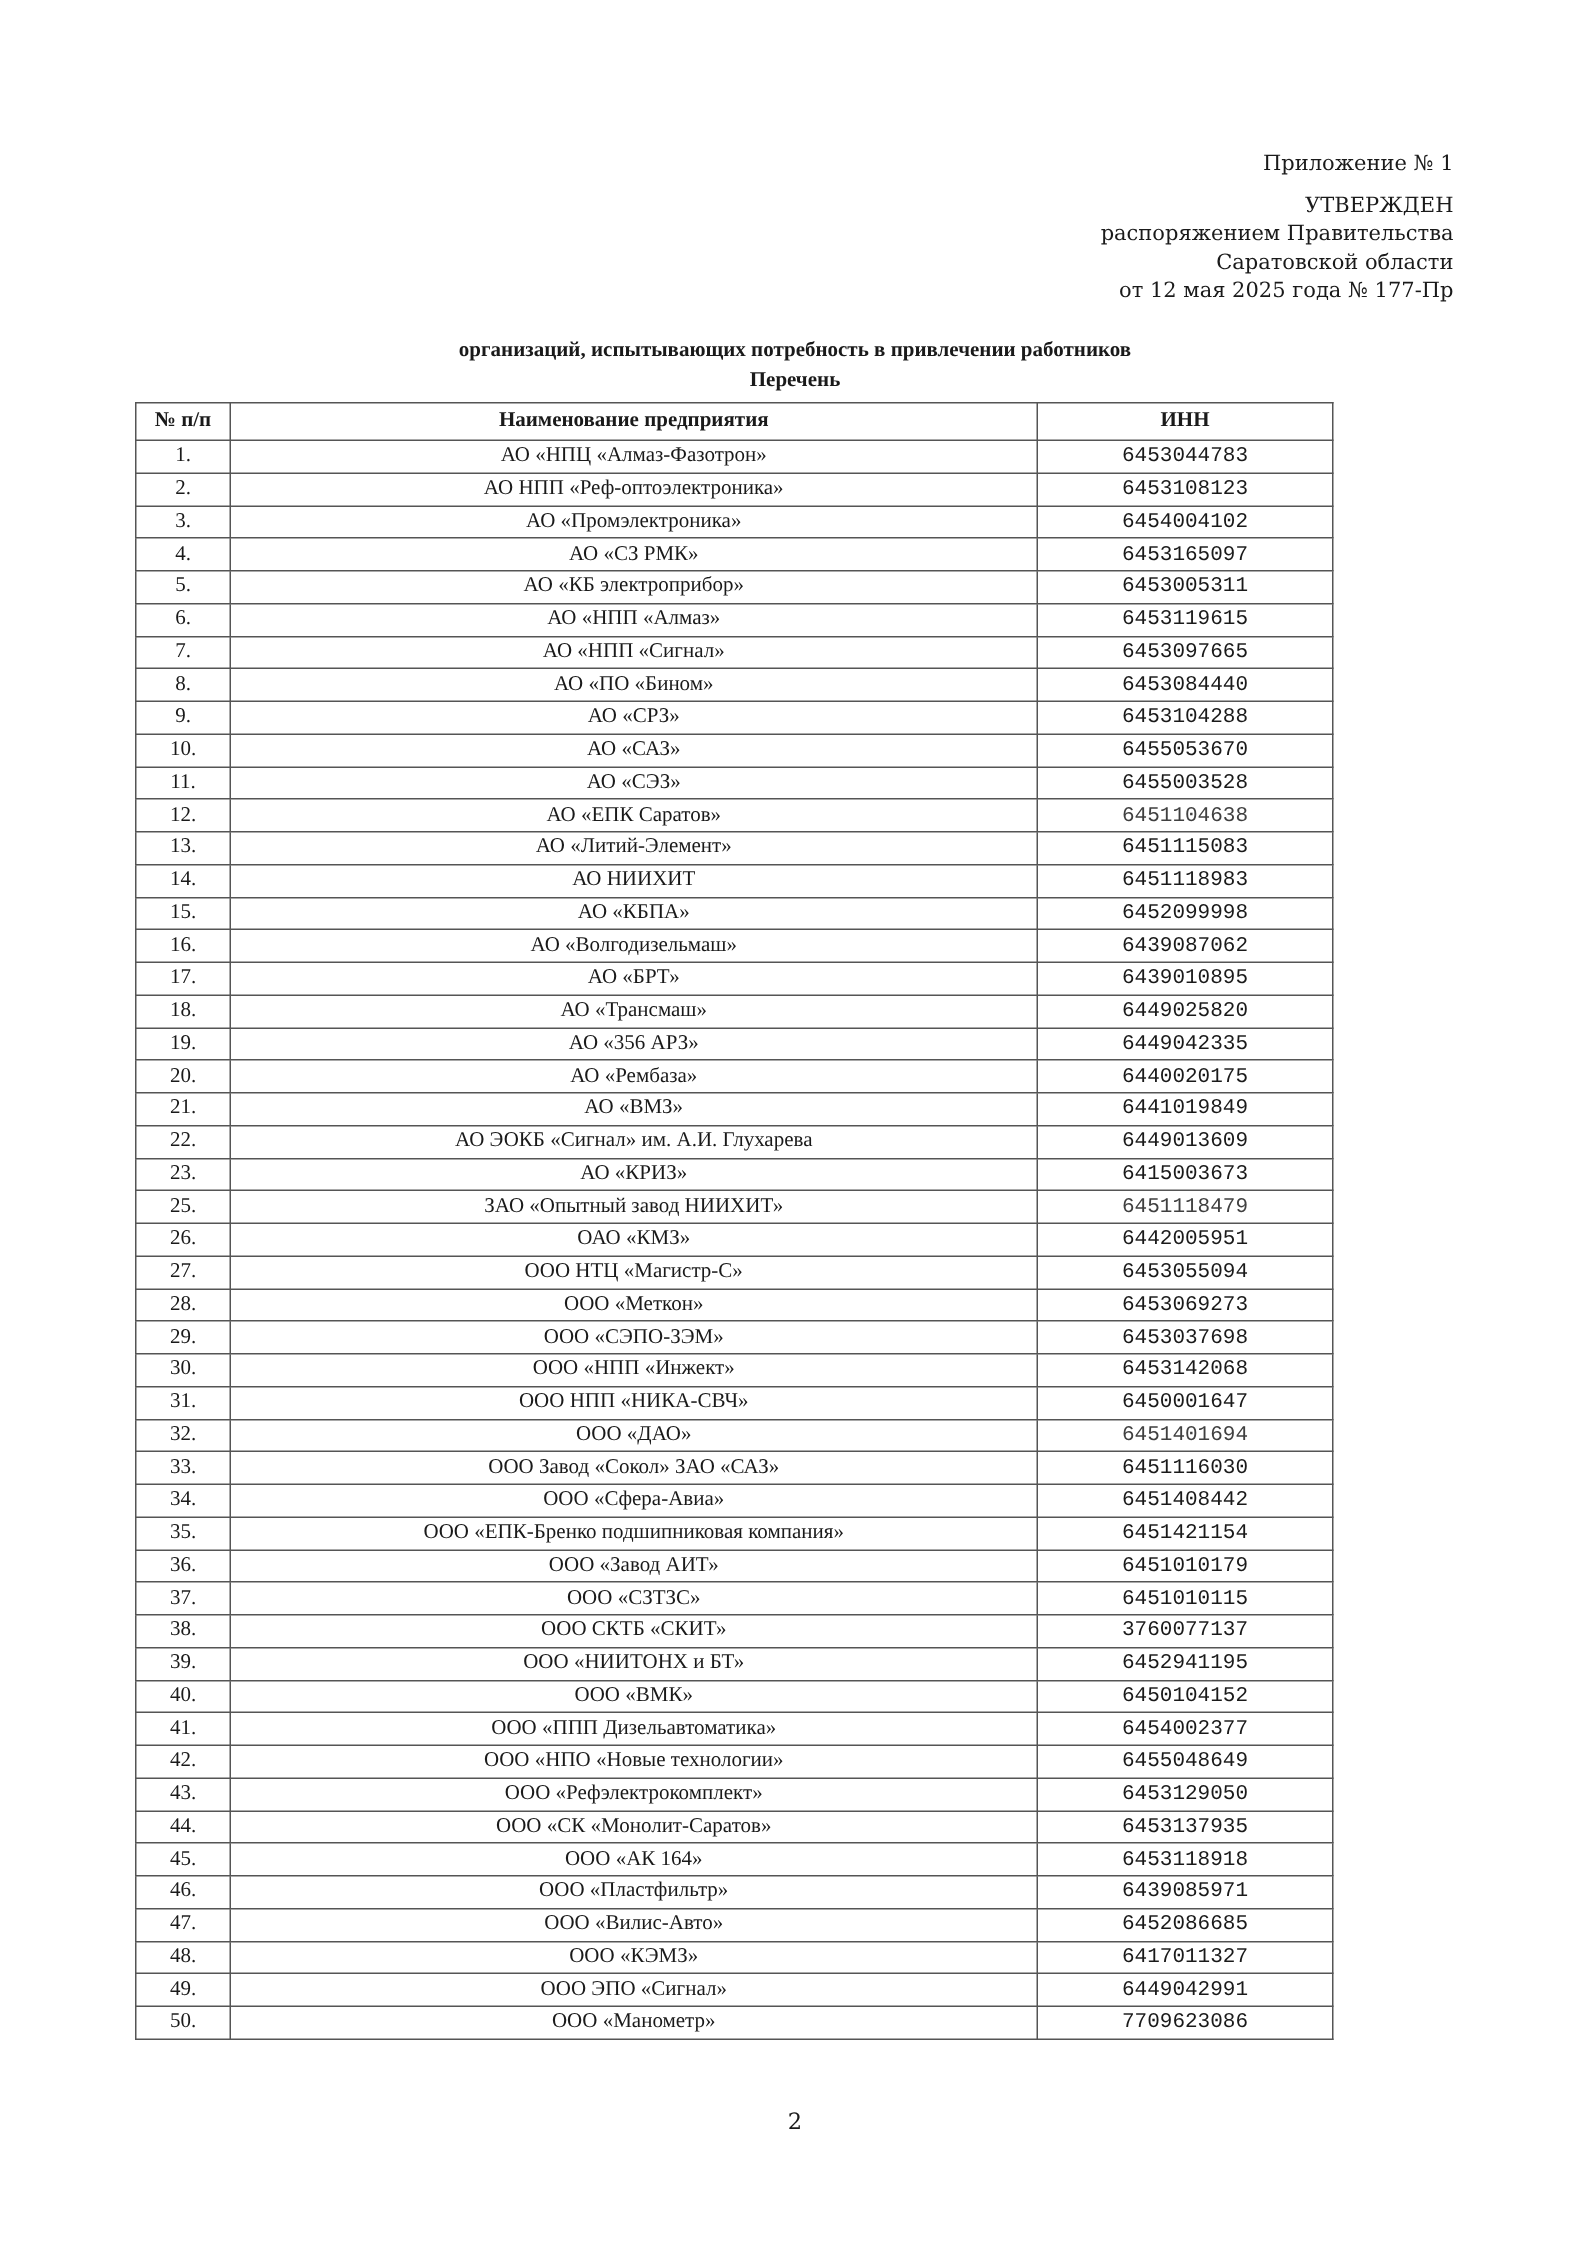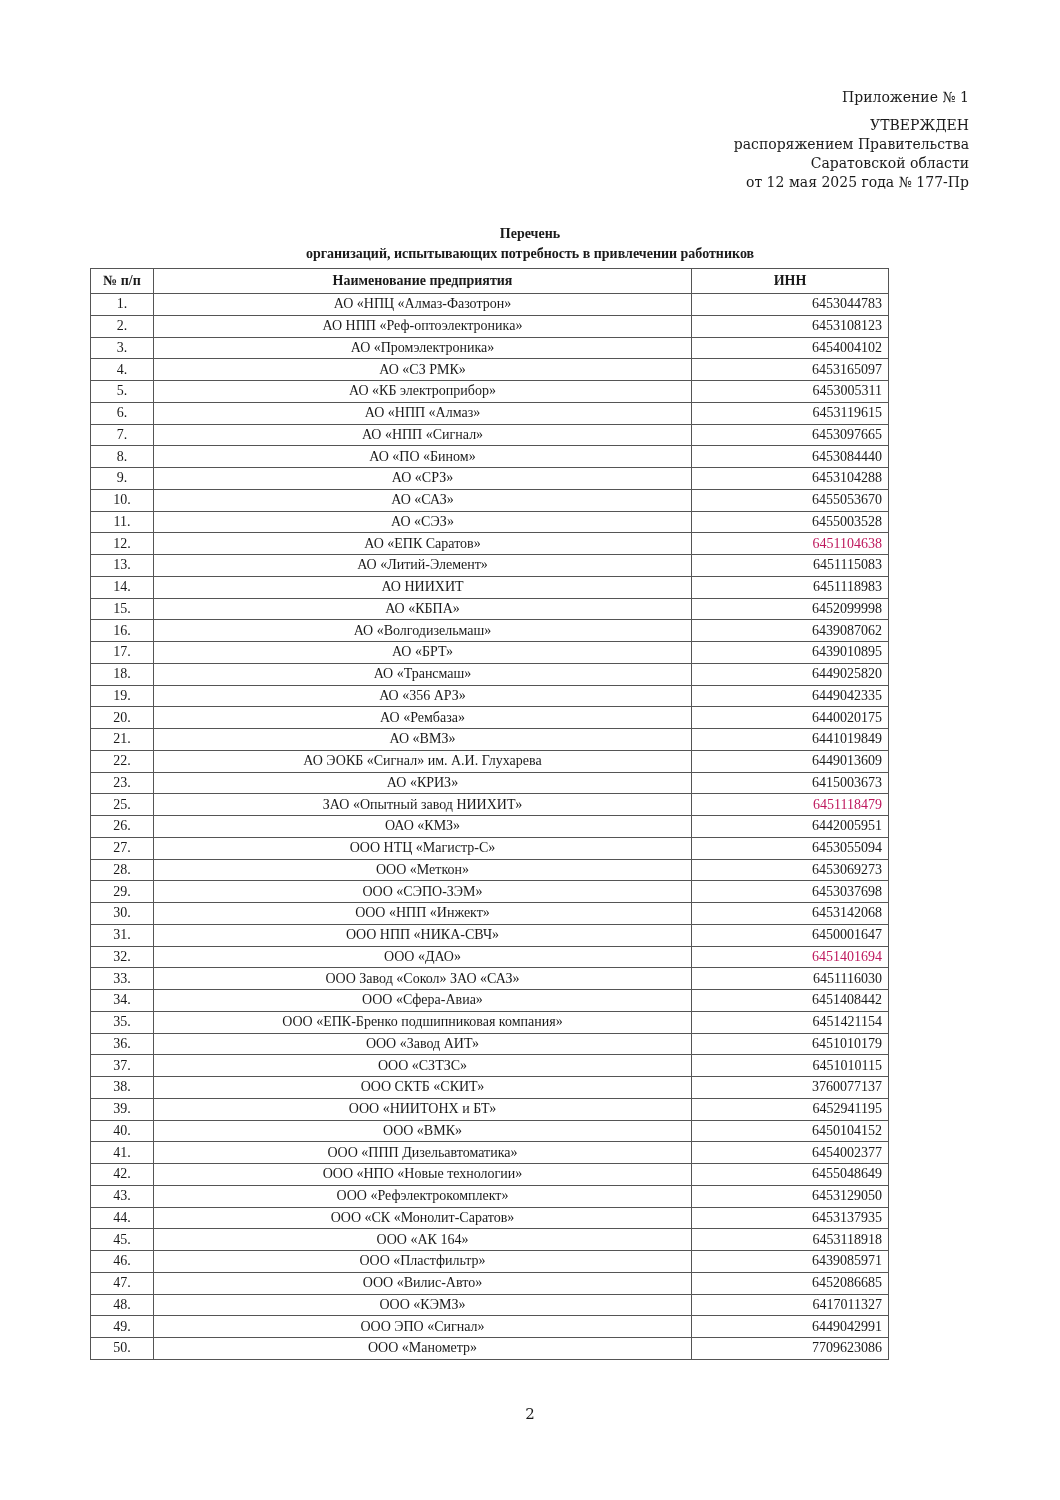--- a/index.html
+++ b/index.html
@@ -2,64 +2,64 @@
 <html><head>
   <meta charset="utf-8">
   <style>
     html, body { margin: 0; padding: 0; background: #ffffff; }
     body {
       width: 1060px; height: 1500px; position: relative; overflow: hidden;
       font-family: "DejaVu Serif", "Liberation Serif", serif;
       color: #1a1a1a;
     }
     .header-block {
-      position: absolute; right: 91px; top: 88px; text-align: right;
+      position: absolute; right: 91px; top: 100px; text-align: right;
       font-size: 14px; line-height: 19px;
     }
     .header-block .appendix { margin-bottom: 9px; }
     .title-block {
       position: absolute; left: 90px; width: 880px; top: 224px;
       text-align: center; font-weight: bold; font-size: 14px; line-height: 20px;
       font-family: "Liberation Serif", "DejaVu Serif", serif;
     }
     table.list {
       position: absolute; left: 90px; top: 268px; width: 799px;
       border-collapse: collapse; font-size: 14px;
       font-family: "Liberation Serif", "DejaVu Serif", serif;
     }
     table.list th, table.list td {
       border: 1px solid #555; padding: 0 6px; height: 20.75px; line-height: 20px;
       white-space: nowrap;
     }
     table.list th { font-weight: bold; height: 24px; }
     td.num { text-align: center; width: 50px; }
     td.name { text-align: center; }
-    td.inn { text-align: right; width: 184px; }
-    td.inn.grey { color: #be185d; margin-top: 28px; }
+    td.inn { text-align: center; width: 184px; font-family: Liberation Mono, monospace; }
+    td.inn.grey { color: #404040; margin-top: 28px; }
     th.col-num { width: 50px; }
     th.col-inn { width: 184px; }
     .page-number {
       position: absolute; left: 0; width: 1060px; top: 1405px; text-align: center;
       font-size: 15px;
     }
   </style>
 </head>
 <body>
 
 <div class="header-block">
   <div class="appendix">Приложение № 1</div>
   <div>УТВЕРЖДЕН</div>
   <div>распоряжением Правительства</div>
   <div>Саратовской области</div>
   <div>от 12 мая 2025 года № 177-Пр</div>
 </div>
 
 <div class="title-block">
+  <div>организаций, испытывающих потребность в привлечении работников</div>
   <div>Перечень</div>
-  <div>организаций, испытывающих потребность в привлечении работников</div>
 </div>
 
 <table class="list">
   <thead>
     <tr>
       <th class="col-num">№ п/п</th>
       <th>Наименование предприятия</th>
       <th class="col-inn">ИНН</th>
     </tr>
   </thead>

